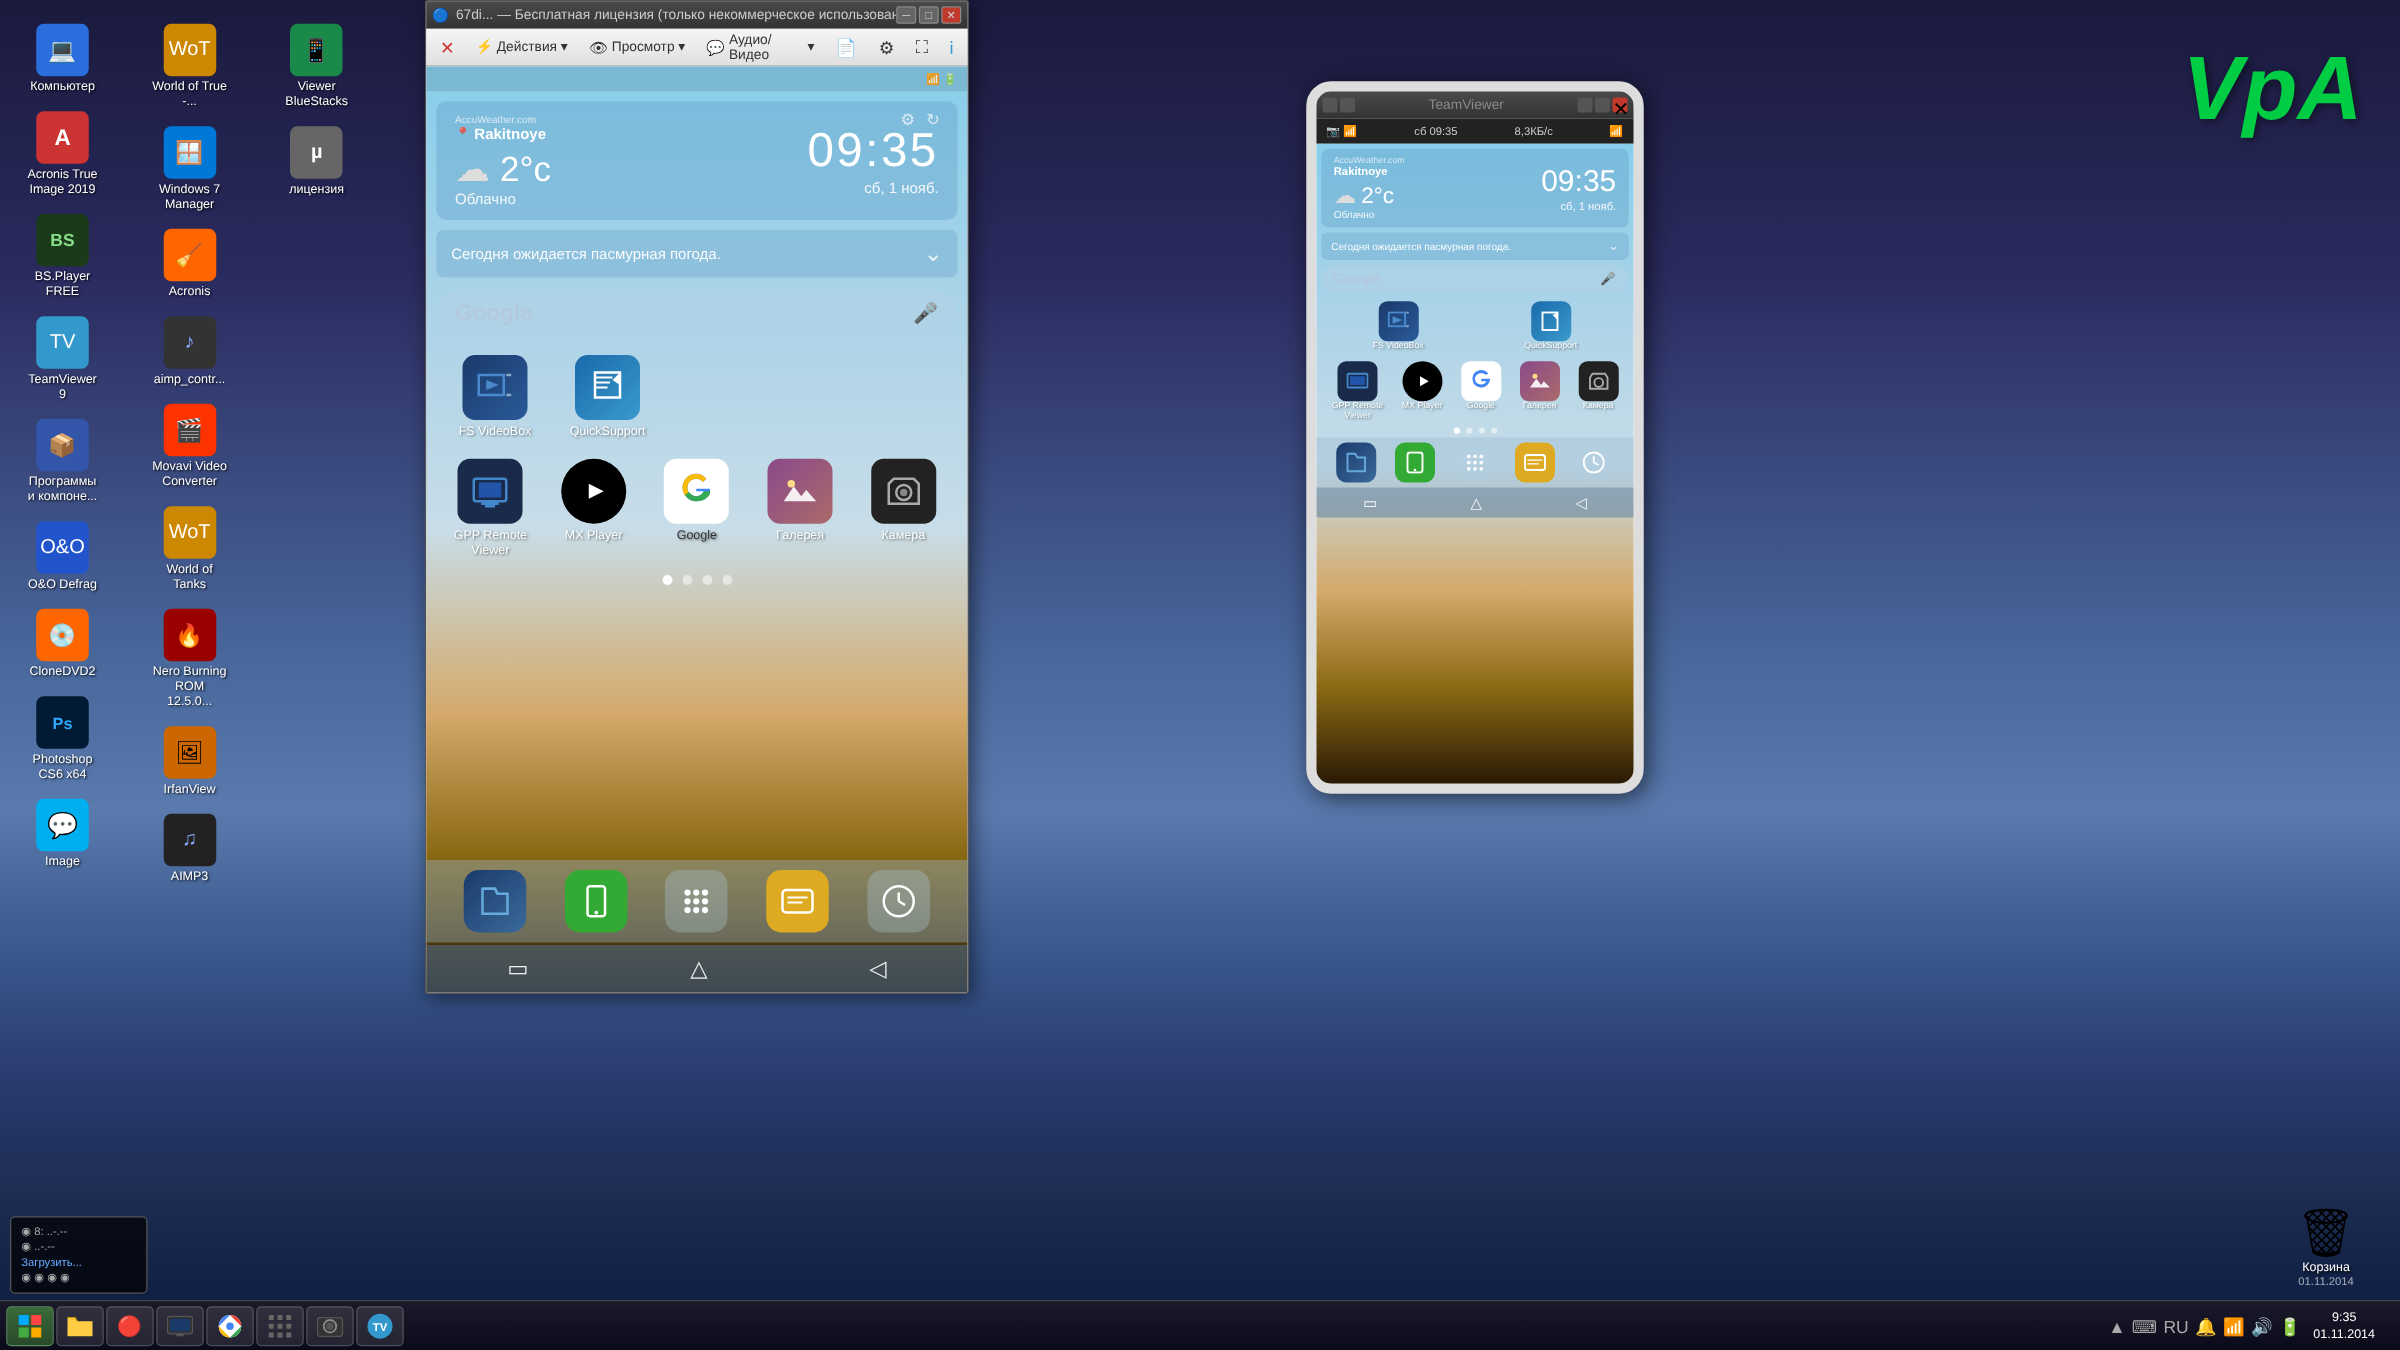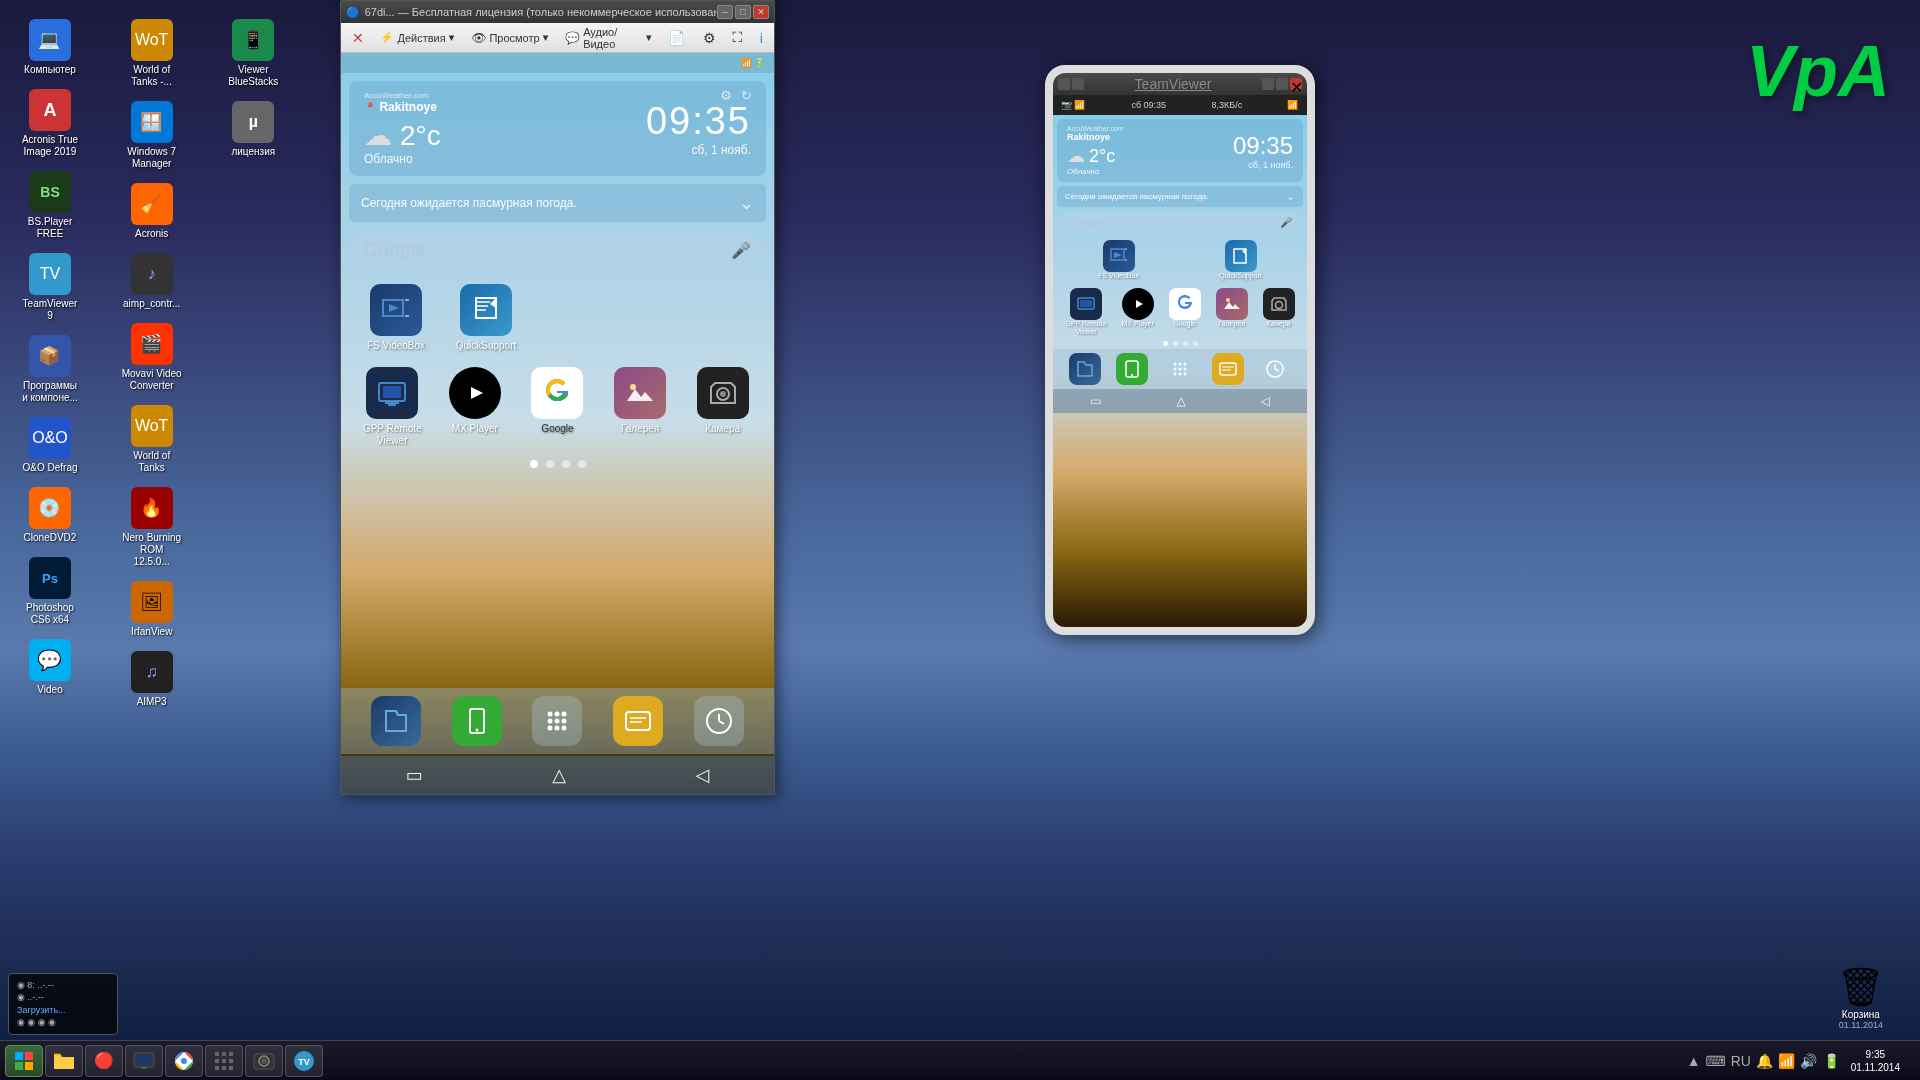--- a/index.html
+++ b/index.html
@@ -679,25 +679,25 @@
   <div class="desktop-icon">
     <div class="icon-img" style="background:#ff6600;font-size:18px;">💿</div>
     <span class="icon-label">CloneDVD2</span>
   </div>
   <div class="desktop-icon">
     <div class="icon-img" style="background:#001b33;color:#31a8ff;font-size:13px;font-weight:bold;">Ps</div>
     <span class="icon-label">Photoshop CS6 x64</span>
   </div>
   <div class="desktop-icon">
     <div class="icon-img" style="background:#00aff0;font-size:20px;">💬</div>
-    <span class="icon-label">Video</span>
+    <span class="icon-label">Image</span>
   </div>
   <div class="desktop-icon">
     <div class="icon-img" style="background:#cc8800;font-size:16px;color:white;">WoT</div>
-    <span class="icon-label">World of Tanks -...</span>
+    <span class="icon-label">World of True -...</span>
   </div>
   <div class="desktop-icon">
     <div class="icon-img" style="background:#0078d7;font-size:18px;">🪟</div>
     <span class="icon-label">Windows 7 Manager</span>
   </div>
   <div class="desktop-icon">
     <div class="icon-img" style="background:#ff6600;font-size:18px;">🧹</div>
     <span class="icon-label">Acronis</span>
   </div>
   <div class="desktop-icon">
@@ -967,21 +967,21 @@
   </div>
 </div>
 
 <div class="phone-preview-window">
 
   <div class="phone-preview-title">
     <div style="display:flex;gap:2px;">
       <div style="width:12px;height:12px;background:#555;border-radius:2px;"></div>
       <div style="width:12px;height:12px;background:#555;border-radius:2px;"></div>
     </div>
-    <div style="color:#888;font-size:14px;flex:1;text-align:center;text-decoration:underline;">TeamViewer</div>
+    <div style="color:#888;font-size:11px;flex:1;text-align:center;">TeamViewer</div>
     <div style="display:flex;gap:2px;">
       <div style="width:12px;height:12px;background:#555;border-radius:2px;"></div>
       <div style="width:12px;height:12px;background:#555;border-radius:2px;"></div>
       <div style="width:12px;height:12px;background:#c0392b;border-radius:2px;">✕</div>
     </div>
   </div>
 
   <div class="phone-preview-status">
     <span class="status-text">📷 📶</span>
     <span class="status-text">сб 09:35</span>

